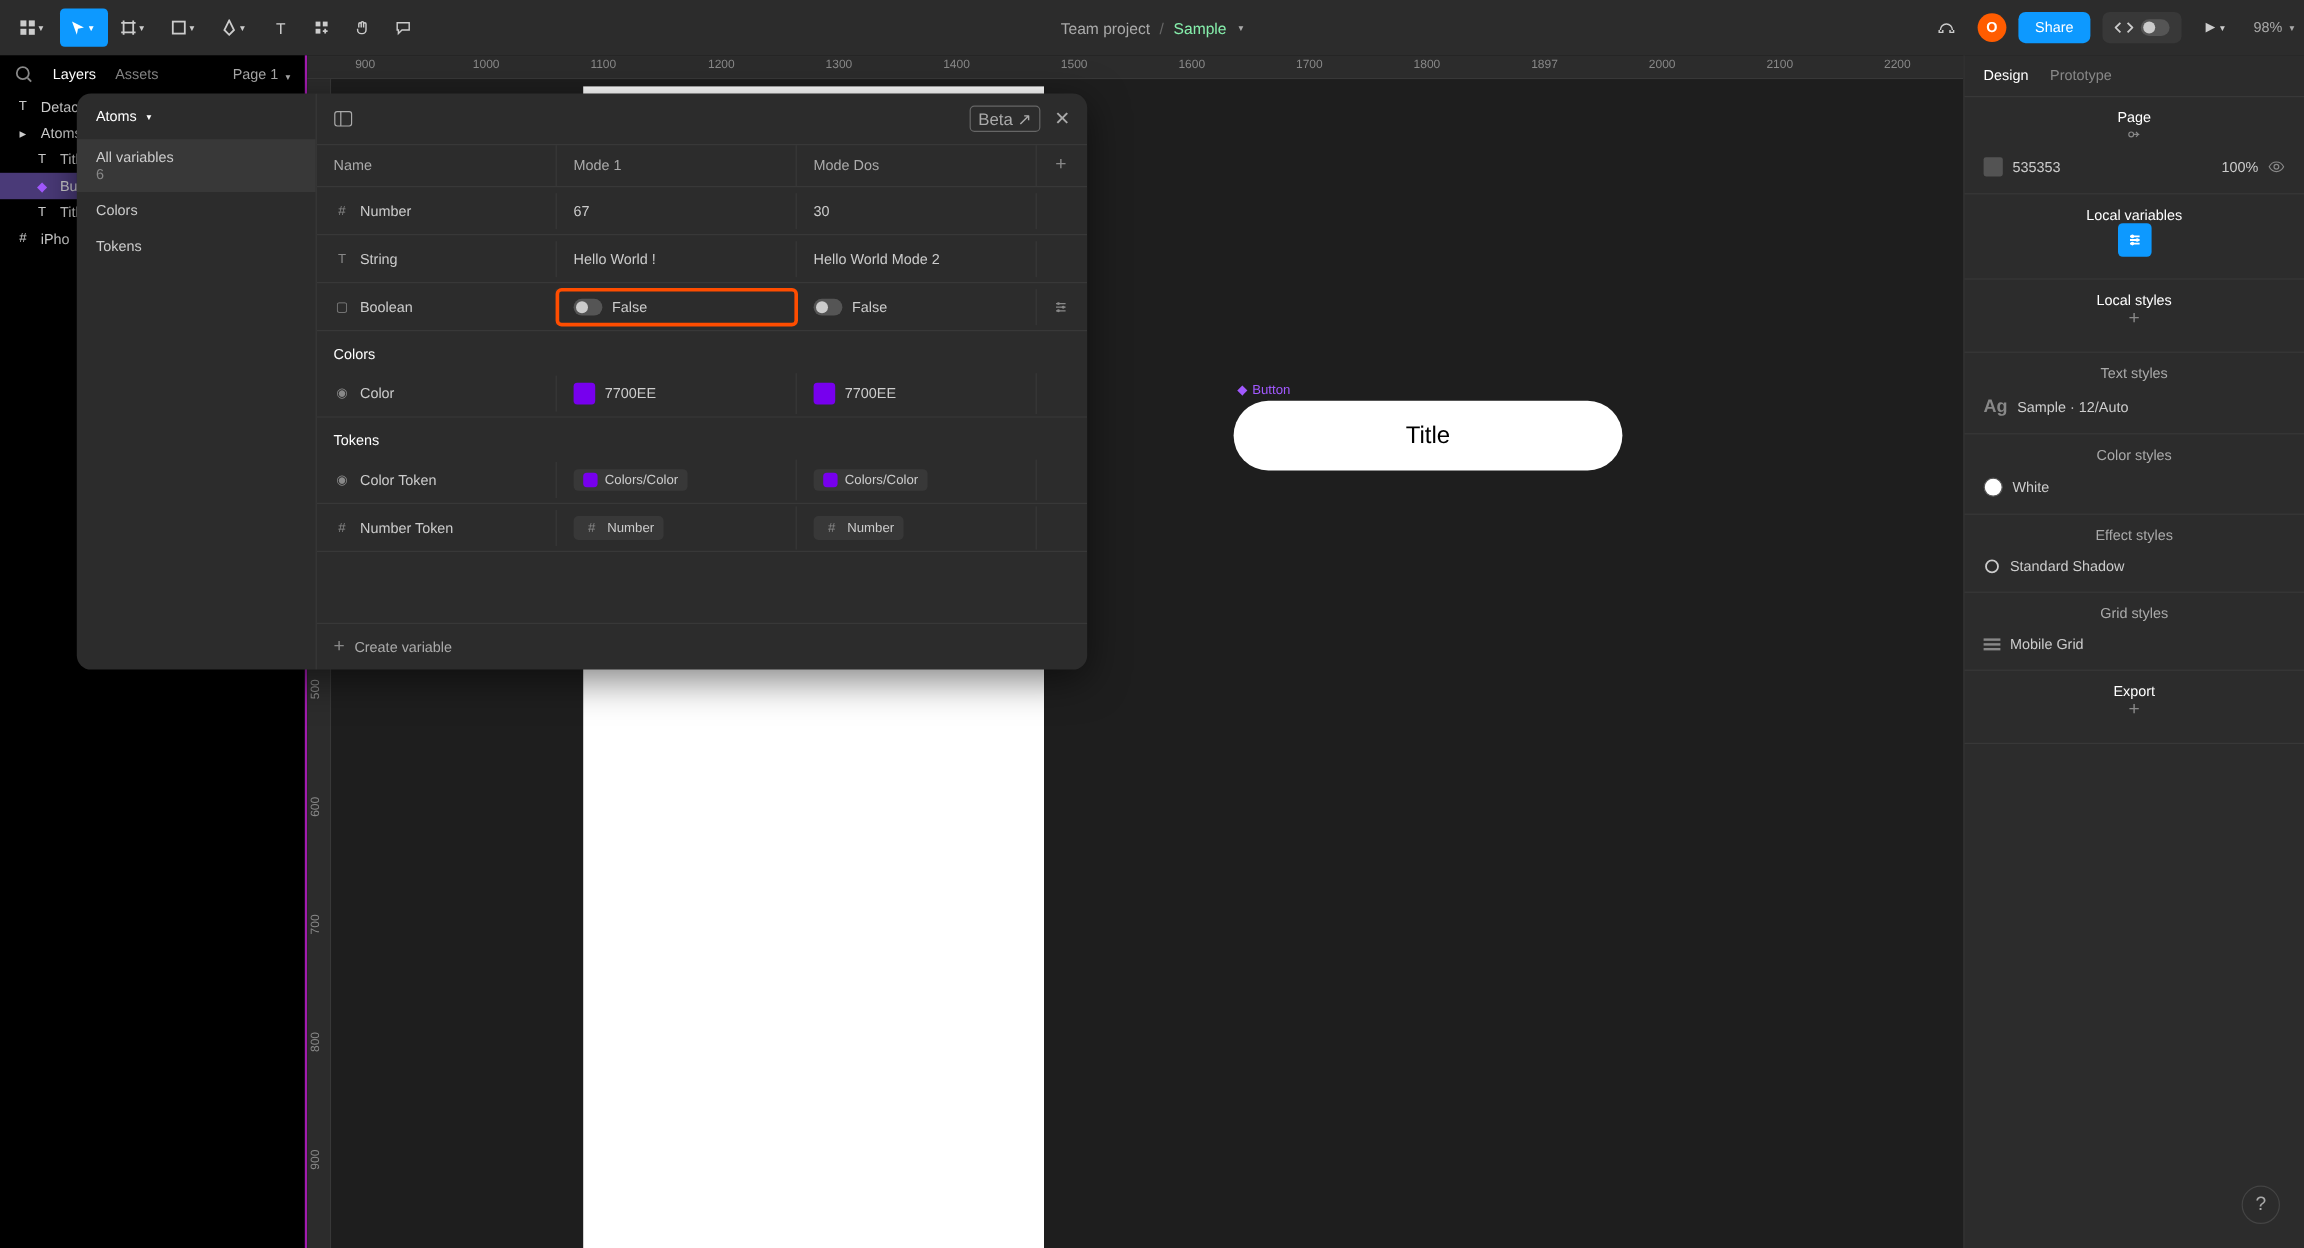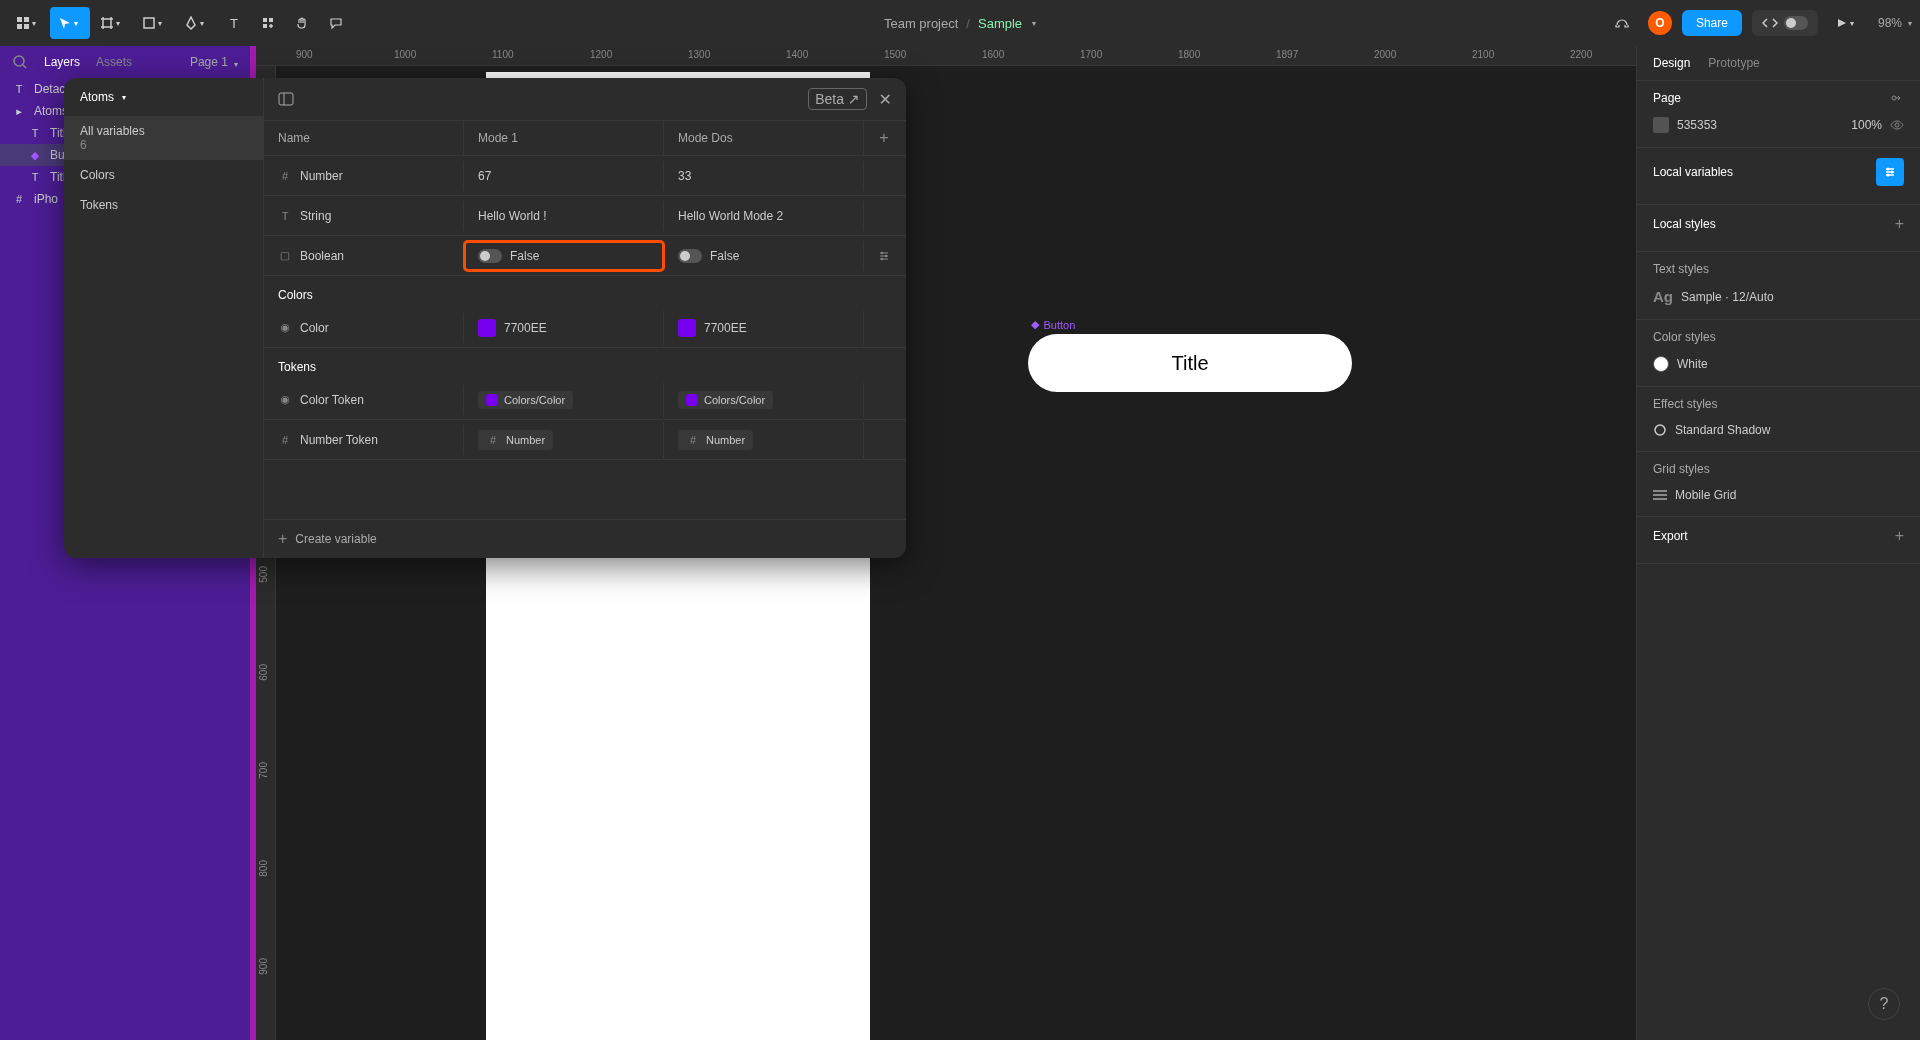--- a/index.html
+++ b/index.html
@@ -18,21 +18,21 @@
 .top-right { margin-left: auto; display: flex; align-items: center; gap: 10px; }
 .avatar { width: 24px; height: 24px; border-radius: 50%; background: #ff5c00; color: #fff; display: flex; align-items: center; justify-content: center; font-size: 12px; font-weight: 600; }
 .share-btn { background: #0d99ff; color: #fff; padding: 6px 14px; border-radius: 6px; font-size: 12px; font-weight: 500; cursor: pointer; }
 .dev-btn { background: #383838; padding: 6px 10px; border-radius: 6px; display: flex; align-items: center; gap: 6px; }
 .zoom { font-size: 12px; color: #aaa; display: flex; align-items: center; gap: 4px; }
 
 
 .main { display: flex; height: calc(100% - 46px); }
 
 
-.left-panel { width: 256px; background: #4c1d95; border-right: 6px solid #a21caf; display: flex; flex-direction: column; }
+.left-panel { width: 256px; background: #000000; border-right: 2px solid #a21caf; display: flex; flex-direction: column; }
 .lp-tabs { display: flex; align-items: center; padding: 8px 12px; gap: 16px; font-size: 12px; }
 .lp-tab { color: #888; cursor: pointer; }
 .lp-tab.active { color: #fff; }
 .lp-search { width: 16px; height: 16px; }
 .lp-page { margin-left: auto; display: flex; align-items: flex-end; gap: 4px; color: #aaa; font-size: 12px; }
 .layer-row { padding: 4px 12px; font-size: 12px; color: #ccc; display: flex; align-items: center; gap: 8px; }
 .layer-row.indent1 { padding-left: 28px; }
 .layer-row.selected { background: #4a3a78; }
 .layer-icon { width: 14px; height: 14px; display: inline-flex; align-items: center; justify-content: center; font-size: 11px; }
 .diamond-purple { color: #a259ff; }
@@ -47,21 +47,21 @@
 .artboard { position: absolute; left: 210px; top: 6px; width: 384px; height: 1000px; background: #fff; }
 .canvas-button-label { position: absolute; left: 755px; top: 252px; font-size: 11px; color: #a259ff; display: flex; align-items: center; gap: 4px; }
 .canvas-button { position: absolute; left: 752px; top: 268px; width: 324px; height: 58px; background: #fff; border-radius: 30px; display: flex; align-items: center; justify-content: center; color: #000; font-size: 20px; font-weight: 500; }
 
 
 .right-panel { width: 284px; background: #2c2c2c; border-left: 1px solid #383838; display: flex; flex-direction: column; font-size: 12px; }
 .rp-tabs { display: flex; padding: 10px 16px; gap: 18px; border-bottom: 1px solid #383838; }
 .rp-tab { color: #888; cursor: pointer; }
 .rp-tab.active { color: #fff; }
 .rp-section { padding: 10px 16px; border-bottom: 1px solid #383838; }
-.rp-sec-head { display: flex; justify-content: space-between; align-items: center; margin-bottom: 8px; font-weight: 500; color: #fff; }
+.rp-sec-head { display: flex; justify-content: space-between; align-items: center; margin-bottom: 8px; font-weight: 500; color: #fff; flex-direction: column; }
 .rp-row { display: flex; align-items: center; gap: 8px; padding: 4px 0; color: #ccc; }
 .swatch { width: 16px; height: 16px; border-radius: 2px; }
 .swatch-535353 { background: #535353; }
 .swatch-white { background: #fff; border: 1px solid #555; border-radius: 50%; }
 .swatch-grid { display: flex; flex-direction: column; gap: 2px; width: 14px; }
 .swatch-grid div { height: 2px; background: #888; }
 .settings-btn { width: 28px; height: 28px; background: #0d99ff; border-radius: 4px; display: flex; align-items: center; justify-content: center; }
 .plus { color: #888; font-size: 16px; cursor: pointer; }
 .ag { font-size: 15px; color: #888; font-weight: bold; }
 
@@ -409,21 +409,21 @@
             <span class="plus">+</span>
           </div>
       </div>
       <div id="vt-body">
           <div class="vt-row">
             <div class="vt-cell-name">
               <span class="type-icon">#</span>
               <span>Number</span>
             </div>
             <div class="vt-cell-m1">67</div>
-            <div class="vt-cell-m2">33</div>
+            <div class="vt-cell-m2">30</div>
             <div class="vt-cell-act"></div>
           </div>
           <div class="vt-row">
             <div class="vt-cell-name">
               <span class="type-icon">T</span>
               <span>String</span>
             </div>
             <div class="vt-cell-m1">Hello World !</div>
             <div class="vt-cell-m2">Hello World Mode 2</div>
             <div class="vt-cell-act"></div>

